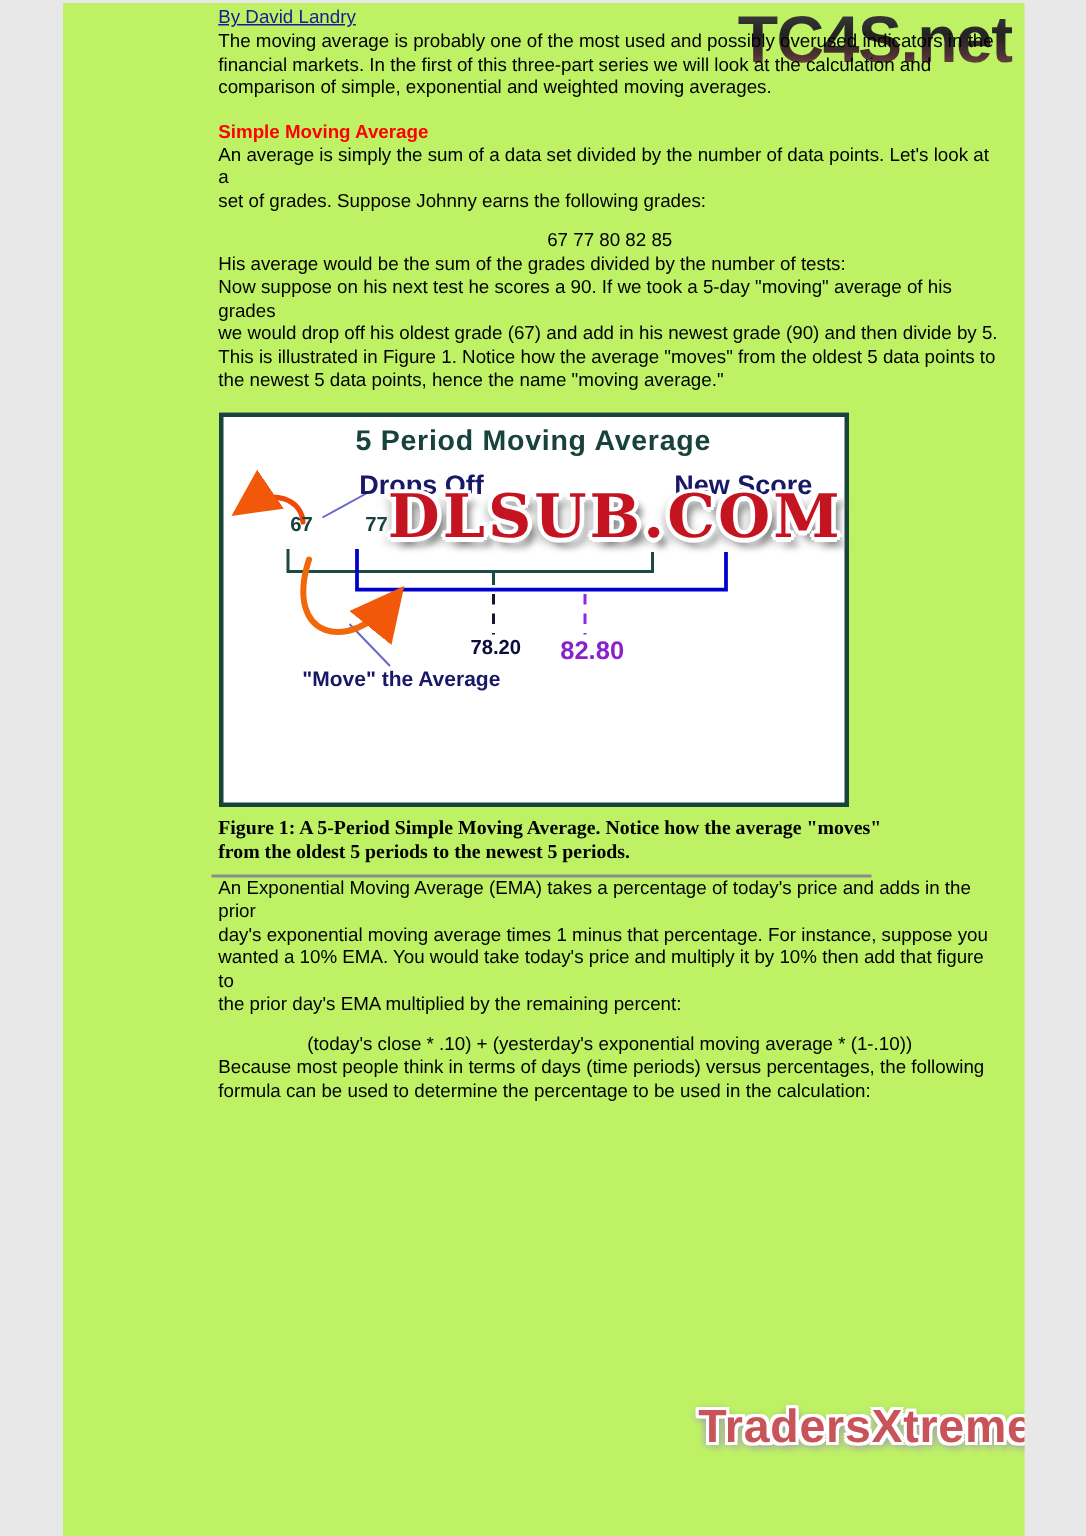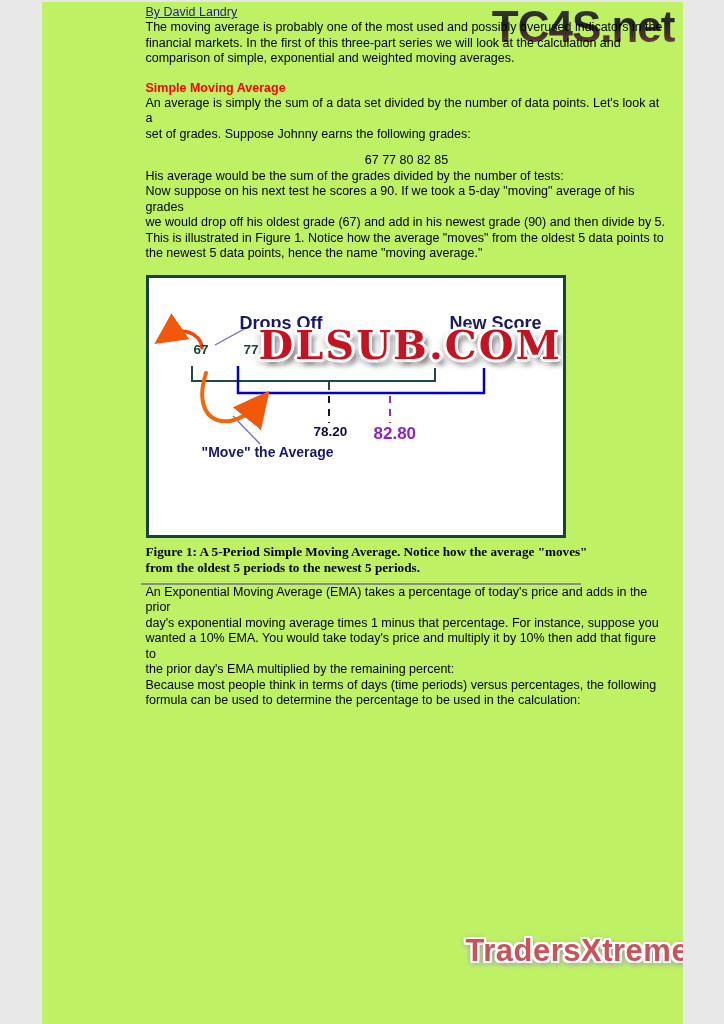--- a/index.html
+++ b/index.html
@@ -114,38 +114,40 @@
         <polyline points="89,88 89,115 335,115 335,90" fill="none" stroke="#0000cd" stroke-width="2.5"></polyline>
         <line x1="241" y1="118" x2="241" y2="145" stroke="#8a2be2" stroke-width="2" stroke-dasharray="7,6"></line>
 
         <line x1="97" y1="50" x2="66" y2="67" stroke="#6666cc" stroke-width="1.3"></line>
         <line x1="84" y1="138" x2="111" y2="166" stroke="#6666cc" stroke-width="1.3"></line>
 
         <path d="M 53 70 C 52 55, 33 47, 14 60" fill="none" stroke="#f1480a" stroke-width="3.5" stroke-linecap="round" marker-end="url(#oarrow)"></path>
         <path d="M 57 95 C 40 148, 84 158, 113 122" fill="none" stroke="#f1670a" stroke-width="4" stroke-linecap="round" marker-end="url(#oarrow)"></path>
       </svg>
 
+      <div class="fig-title">5 Period Moving Average</div>
       <div class="fig-label lbl-drops">Drops Off</div>
       <div class="fig-label lbl-new">New Score</div>
       <div class="val v67">67</div>
       <div class="val v77">77</div>
       <div class="avg-old">78.20</div>
       <div class="avg-new">82.80</div>
       <div class="fig-label lbl-move">"Move" the Average</div>
       <div class="fig-watermark">DLSUB.COM</div>
     </div>
 
     <p class="caption">Figure 1: A 5-Period Simple Moving Average. Notice how the average "moves"
 from the oldest 5 periods to the newest 5 periods.</p>
     <hr class="rule">
 
     <p class="body p-ema1">An Exponential Moving Average (EMA) takes a percentage of today's price and adds in the prior
 day's exponential moving average times 1 minus that percentage. For instance, suppose you
 wanted a 10% EMA. You would take today's price and multiply it by 10% then add that figure to
 the prior day's EMA multiplied by the remaining percent:</p>
+    <div class="formula-line formula-ema">(today's close * .10) + (yesterday's exponential moving average * (1-.10))</div>
     <p class="body p-ema2">Because most people think in terms of days (time periods) versus percentages, the following
 formula can be used to determine the percentage to be used in the calculation:</p>
 
   </div>
 
   <div class="bottom-logo">TradersXtreme.com</div>
 
 </div>
 
 </body></html>

